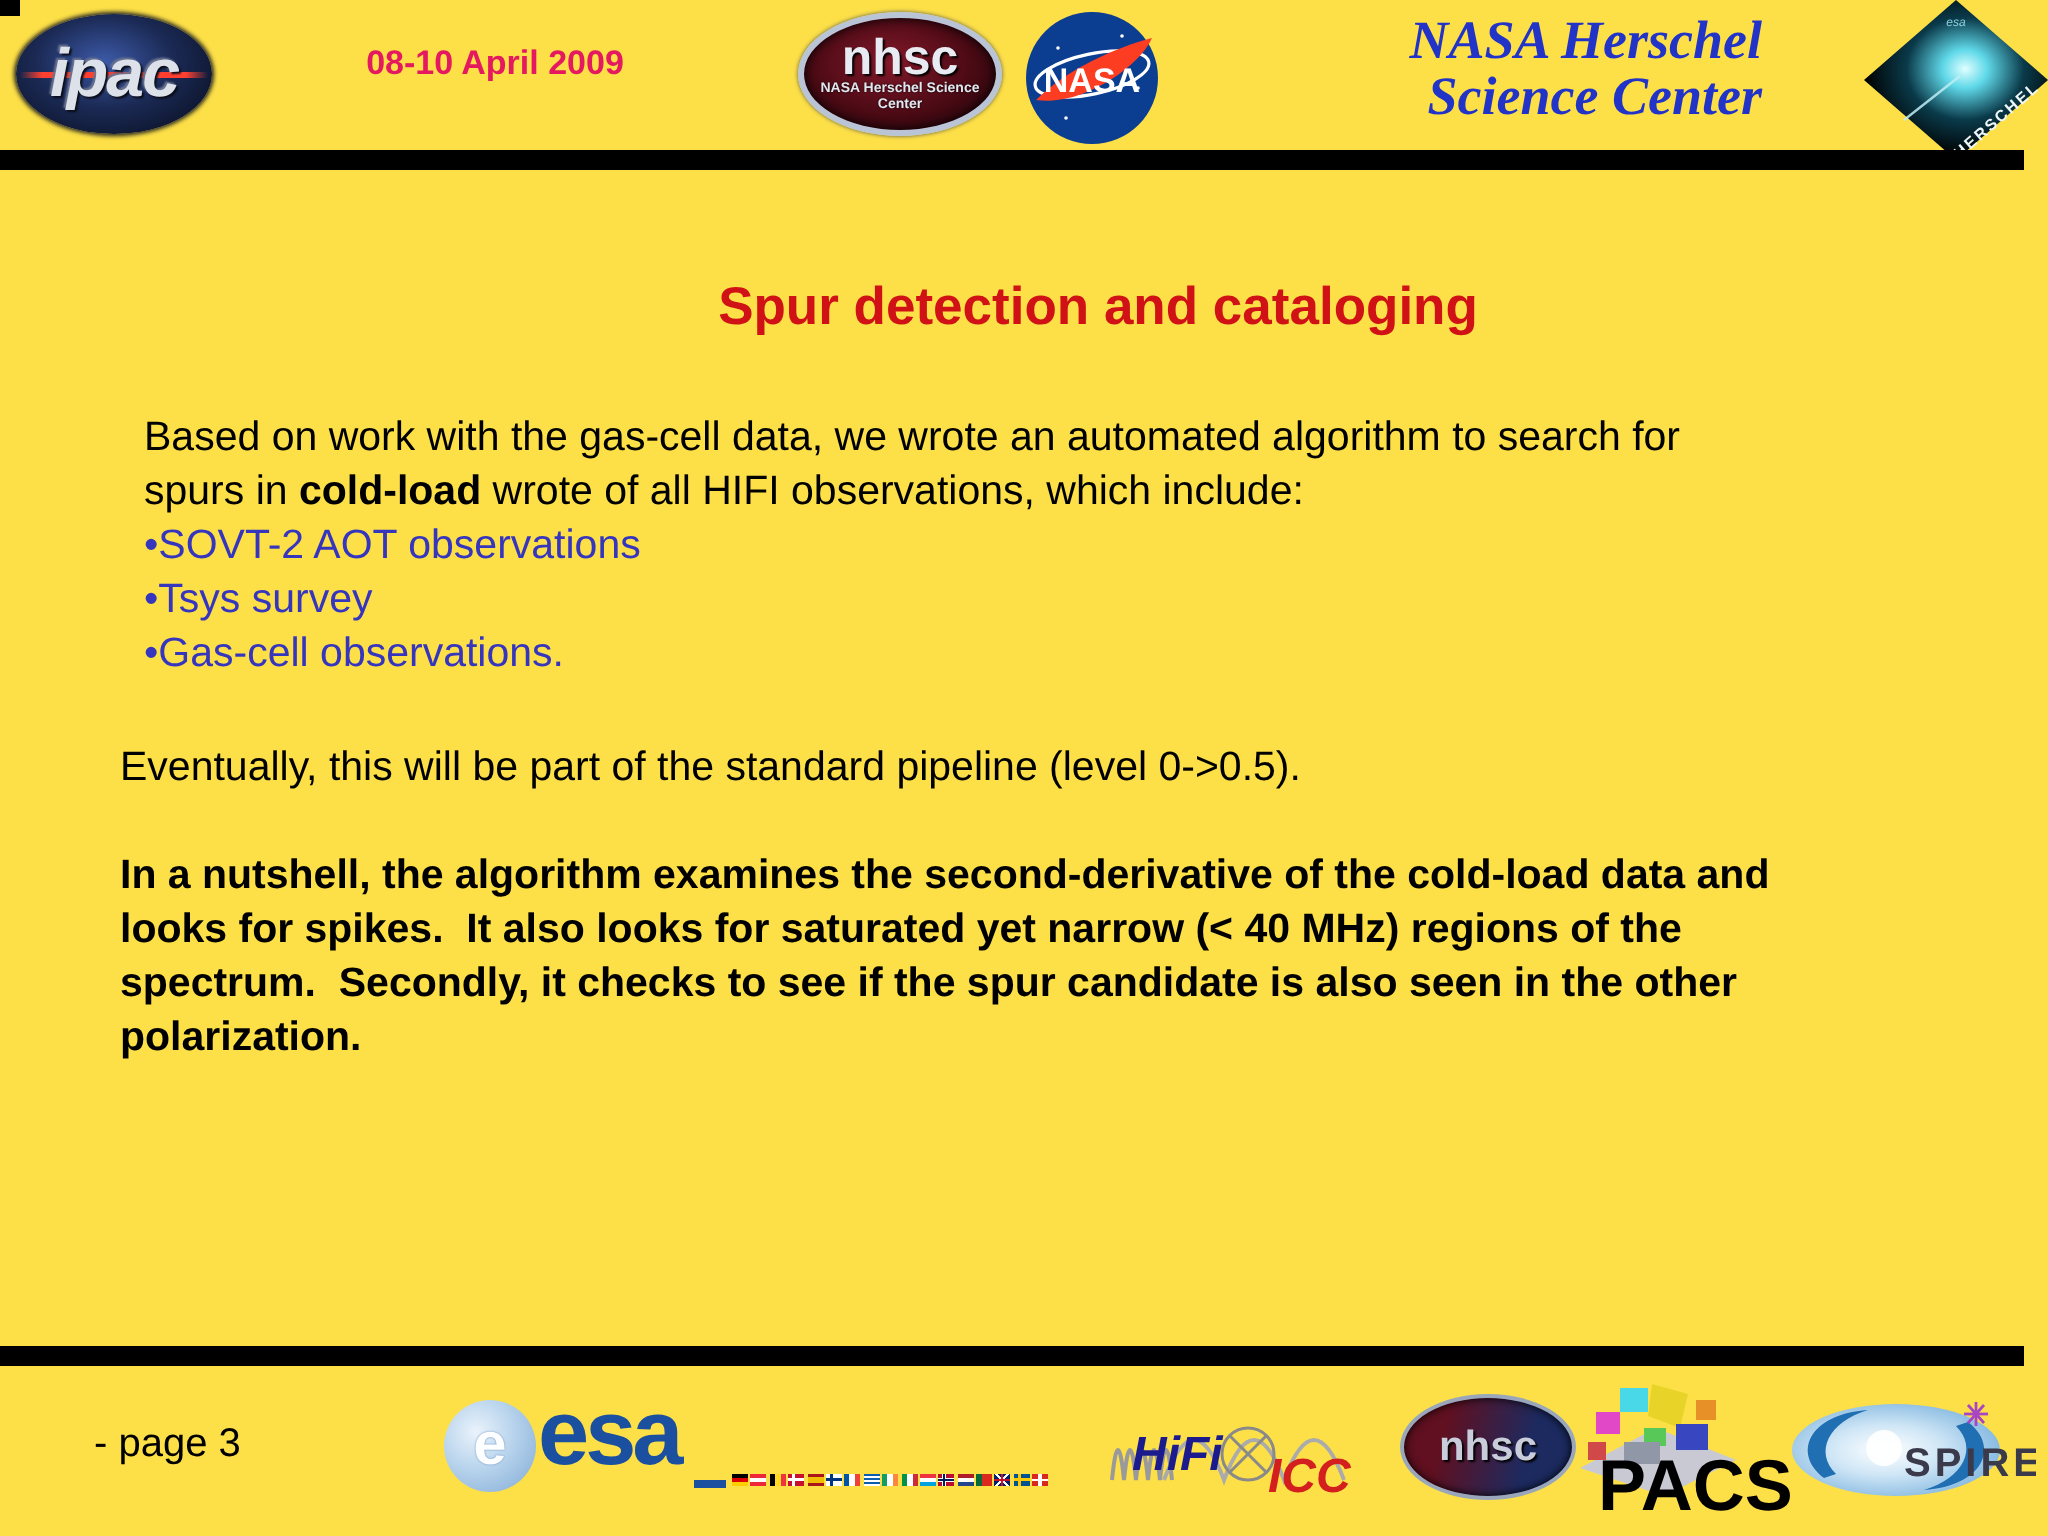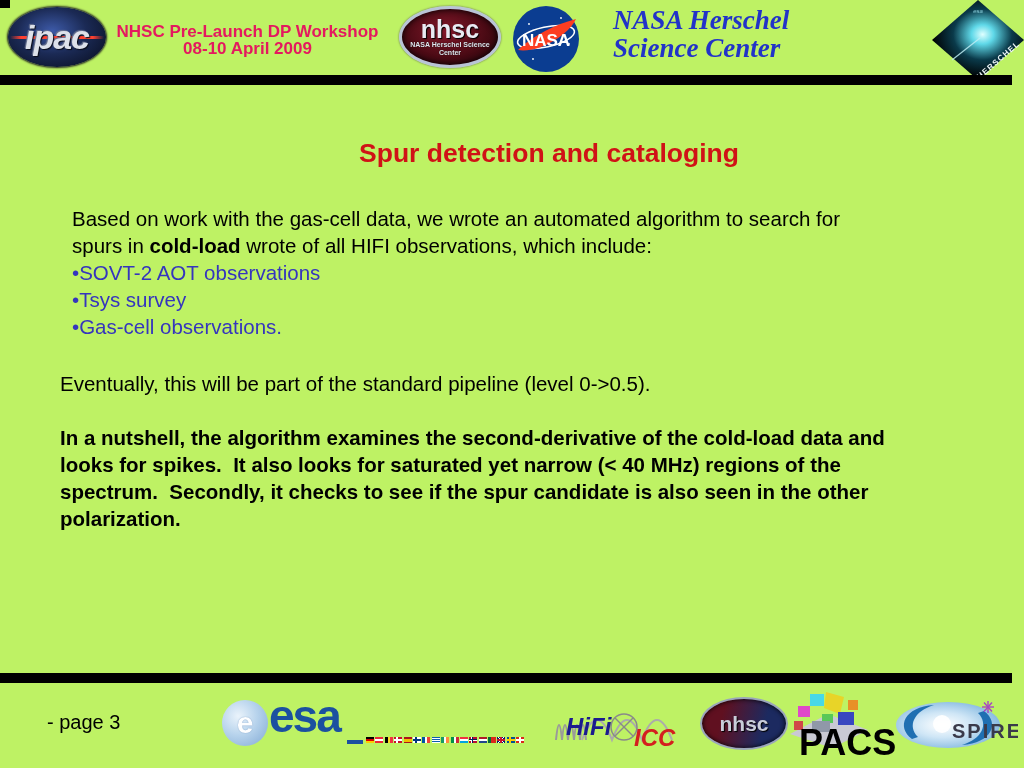--- a/index.html
+++ b/index.html
@@ -1,16 +1,16 @@
 <!DOCTYPE html>
 <html><head>
 <meta charset="utf-8">
 <style>
   html,body{margin:0;padding:0;background:#fff;}
-  .slide{position:relative;width:1024px;height:768px;background:#bef264;overflow:hidden;
+  .slide{position:relative;width:1024px;height:768px;background:#fde047;overflow:hidden;
          font-family:"Liberation Sans",sans-serif;color:#000;}
   .abs{position:absolute;}
 
   
   .corner-block{left:0;top:0;width:10px;height:8px;background:#000;}
   .top-bar{left:0;top:75px;width:1012px;height:10px;background:#000;}
   .bottom-bar{left:0;top:673px;width:1012px;height:10px;background:#000;}
 
   .ipac-logo{left:8px;top:7px;width:98px;height:60px;border-radius:50%;
     background:radial-gradient(ellipse at 45% 40%, #3d5aa8 0%, #1b2a55 45%, #060a18 100%);
@@ -25,21 +25,21 @@
 
   .nhsc-logo{left:399px;top:6px;width:102px;height:62px;border-radius:50%;
     background:radial-gradient(ellipse at 45% 40%, #83182a 0%, #4a0a14 55%, #1c040a 100%);
     border:3px solid #b9c4d6;box-sizing:border-box;box-shadow:inset 0 0 6px #000,0 0 2px #555;
     display:flex;flex-direction:column;align-items:center;justify-content:center;}
   .nhsc-title{font-weight:bold;font-size:25px;line-height:24px;color:#e9ebf3;
     text-shadow:1px 1px 1px #000;}
   .nhsc-sub{font-size:7px;line-height:8px;color:#e2e6ee;font-weight:bold;text-shadow:0 0 1px #000;}
 
   .nasa-logo{left:511px;top:4px;width:70px;height:70px;}
-  .center-title{left:613px;top:6px;width:268px;text-align:left;
+  .center-title{left:613px;top:6px;width:268px;text-align:right;
     font-family:"Liberation Serif",serif;font-weight:bold;font-style:italic;
     font-size:27px;line-height:28px;color:#2233c8;}
   .herschel-logo{left:932px;top:0;width:92px;height:80px;}
 
   
   .slide-title{left:0;top:138px;width:100%;text-align:center;font-weight:bold;
     font-size:26.5px;color:#d01216;margin-left:37px;}
   .body-par{position:absolute;left:60px;width:900px;font-size:20.5px;line-height:27px;color:#000;}
   .body-par .line{white-space:pre;}
   .blue{color:#3535be;}
@@ -108,21 +108,20 @@
 <div class="slide">
 
   <div class="abs corner-block"></div>
 
   <div class="abs ipac-logo">
     <div class="ipac-beam"></div>
     <span class="ipac-text">ipac</span>
   </div>
 
   <div class="abs workshop-text">
-    <div>NHSC Pre-Launch DP Workshop</div>
     <div>08-10 April 2009</div>
   </div>
 
   <div class="abs nhsc-logo">
     <span class="nhsc-title">nhsc</span>
     <span class="nhsc-sub">NASA Herschel Science</span>
     <span class="nhsc-sub">Center</span>
   </div>
 
   <svg class="abs nasa-logo" viewBox="0 0 70 70">

